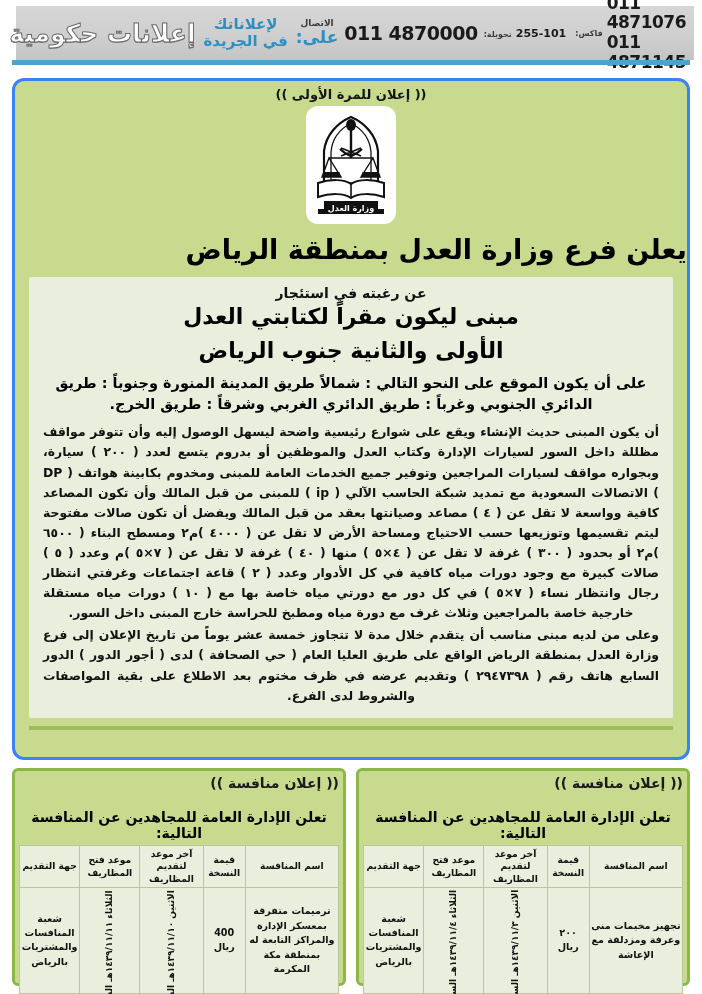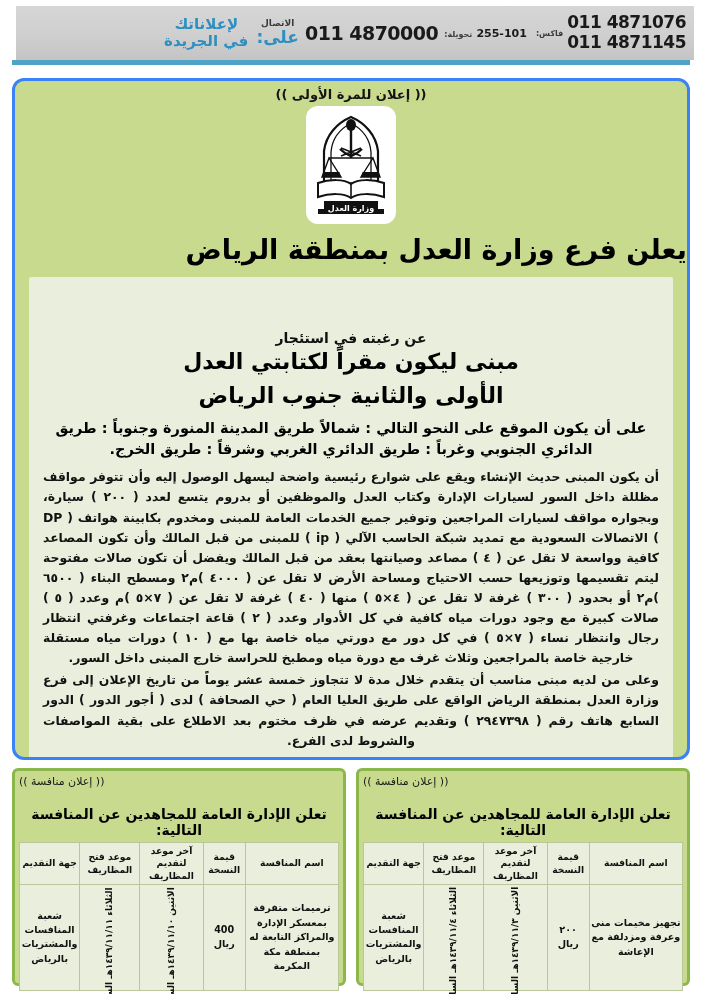--- a/index.html
+++ b/index.html
@@ -142,21 +142,20 @@
     margin: 0 14px 0 14px;
     padding: 8px 12px 10px 12px;
     border-radius: 2px;
   }
   .ad-desire {
     text-align: center;
     font-size: 14px;
     font-weight: bold;
     color: #111111;
     padding-bottom: 2px;
-    margin-top: 45px;
   }
   .ad-subject {
     text-align: center;
     font-size: 22px;
     font-weight: bold;
     color: #000000;
     line-height: 1.28;
     letter-spacing: 0.5px;
     padding-bottom: 6px;
   }
@@ -197,23 +196,23 @@
   .tender {
     width: 334px;
     border: 3px solid #8cb84b;
     border-radius: 6px;
     background: #c8da8e;
     padding: 3px 4px 5px 4px;
     display: flex;
     flex-direction: column;
   }
   .tender-kicker {
-    text-align: left;
-    font-size: 11px;
-    font-weight: normal;
+    text-align: right;
+    font-size: 14px;
+    font-weight: bold;
     color: #1a1a1a;
     padding: 1px 0 2px 0;
   }
   .tender-title {
     text-align: center;
     font-size: 14px;
     font-weight: bold;
     color: #000000;
     padding: 1px 0 4px 0;
     letter-spacing: 0.2px;
@@ -289,20 +288,21 @@
     <div class="mast-sub">
       <span class="mast-call-label">الاتصال</span>
       <span class="mast-call-label-blue">على:</span>
     </div>
 
     <div class="mast-sub">
       <span>لإعلاناتك</span>
       <span>في الجريدة</span>
     </div>
 
+    <div class="mast-title">إعلانات حكومية</div>
   </div>
   <div class="masthead-underline"></div>
 
   <div class="ad-panel">
 
     <div class="ad-firsttime">(( إعلان للمرة الأولى ))</div>
 
     <div class="logo-wrap">
       <div class="logo-box">
         <svg width="82" height="108" viewBox="0 0 82 108">

